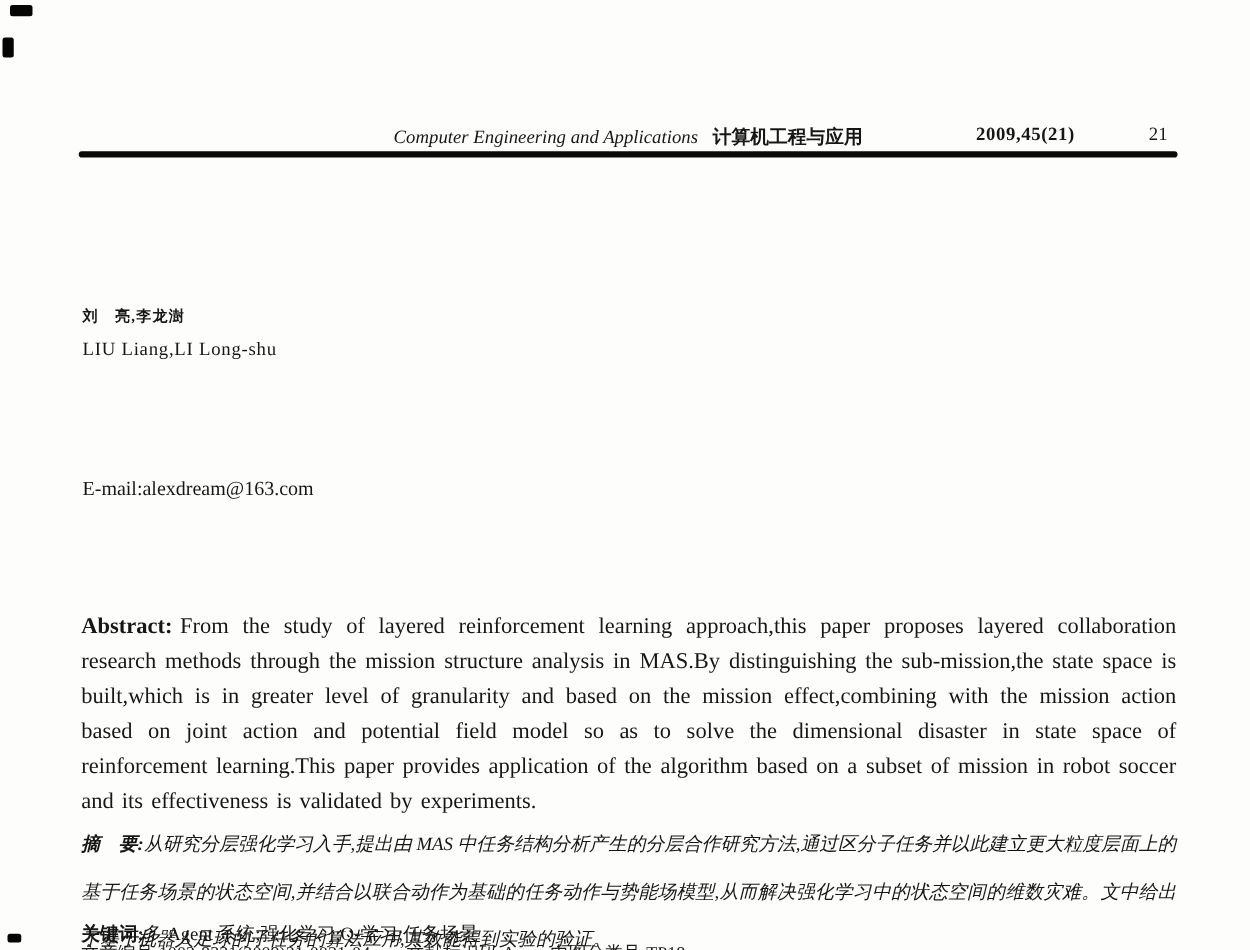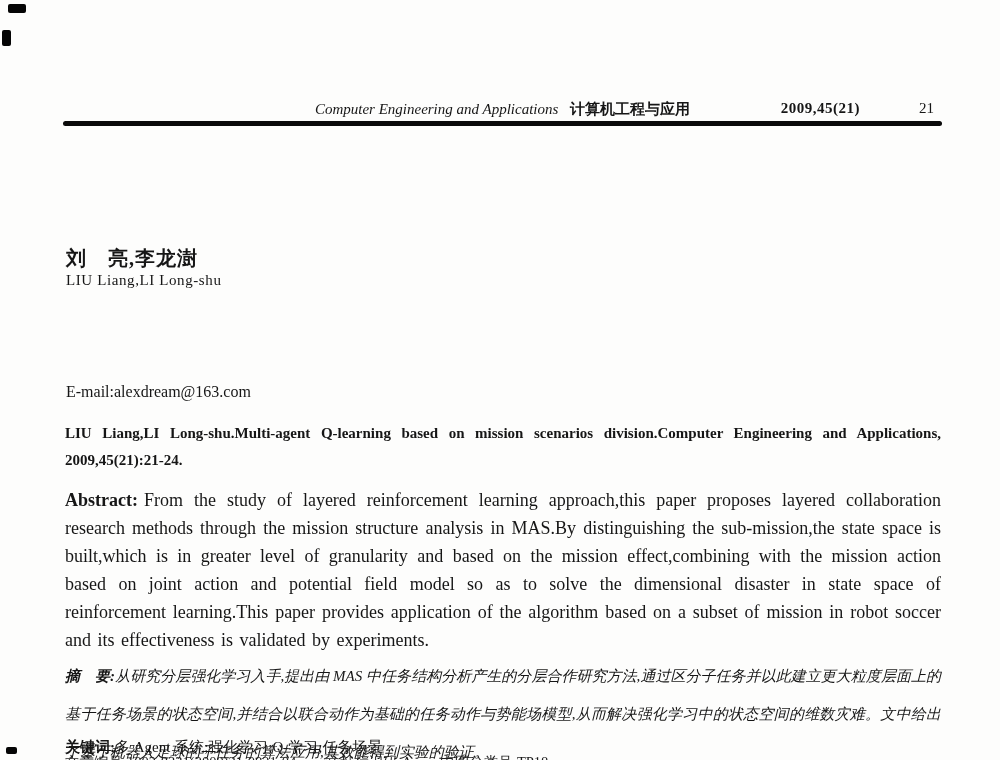--- a/index.html
+++ b/index.html
@@ -33,21 +33,21 @@
 
   .rule { top:121px; left:63px; width:879px; height:5px; background:#0a0a0a; border-radius:3px; }
 
   .title {
     top:173px; left:64px; width:880px;
     font-family:"Liberation Sans","DejaVu Sans",sans-serif;
     font-weight:700; font-size:34px; letter-spacing:2px;
     line-height:1.1; white-space:nowrap;
   }
 
-  .authors-cn { top:245px; left:66px; font-weight:700; font-size:20px; letter-spacing:1px; }
+  .authors-cn { top:245px; left:66px; font-weight:700; font-size:12px; letter-spacing:1px; }
   .authors-en { top:272px; left:66px; font-size:15px; letter-spacing:.6px;text-align:right; }
 
   .aff-cn { top:329px; left:66px; font-size:15px; }
   .aff-en { top:356px; left:66px; font-size:14.5px; word-spacing:3px; }
   .email  { top:383px; left:66px; font-size:16px;text-align:right; }
 
   .citation {
     top:420px; left:65px; width:876px;
     font-weight:700; font-size:15px; line-height:27px;
     text-align:justify;
@@ -95,21 +95,20 @@
   </div>
 
   <div class="abs rule"></div>
 
 
   <div class="abs authors-cn">刘　亮,李龙澍</div>
   <div class="abs authors-en">LIU Liang,LI Long-shu</div>
 
   <div class="abs email">E-mail:alexdream@163.com</div>
 
-  <p class="abs citation">LIU Liang,LI Long-shu.Multi-agent Q-learning based on mission scenarios division.Computer Engineering and Applications, 2009,45(21):21-24.</p>
 
   <p class="abs abstract-en"><b class="lbl sp">Abstract:</b><span>From the study of layered reinforcement learning approach,this paper proposes layered collaboration research methods through the mission structure analysis in MAS.By distinguishing the sub-mission,the state space is built,which is in greater level of granularity and based on the mission effect,combining with the mission action based on joint action and potential field model so as to solve the dimensional disaster in state space of reinforcement learning.This paper provides application of the algorithm based on a subset of mission in robot soccer and its effectiveness is validated by experiments.</span></p>
 
 
   <p class="abs abstract-cn"><b class="lbl">摘　要:</b><span>从研究分层强化学习入手,提出由 MAS 中任务结构分析产生的分层合作研究方法,通过区分子任务并以此建立更大粒度层面上的基于任务场景的状态空间,并结合以联合动作为基础的任务动作与势能场模型,从而解决强化学习中的状态空间的维数灾难。文中给出了基于机器人足球的子任务的算法应用,其效能得到实验的验证。</span></p>
 
   <p class="abs kw-cn"><b class="lbl">关键词:</b><span>多 Agent 系统;强化学习;Q-学习;任务场景</span></p>
 
   <div class="abs footer-frag">文章编号:1002-8331(2009)21-0021-04　　文献标识码:A　　中图分类号:TP18</div>
 

